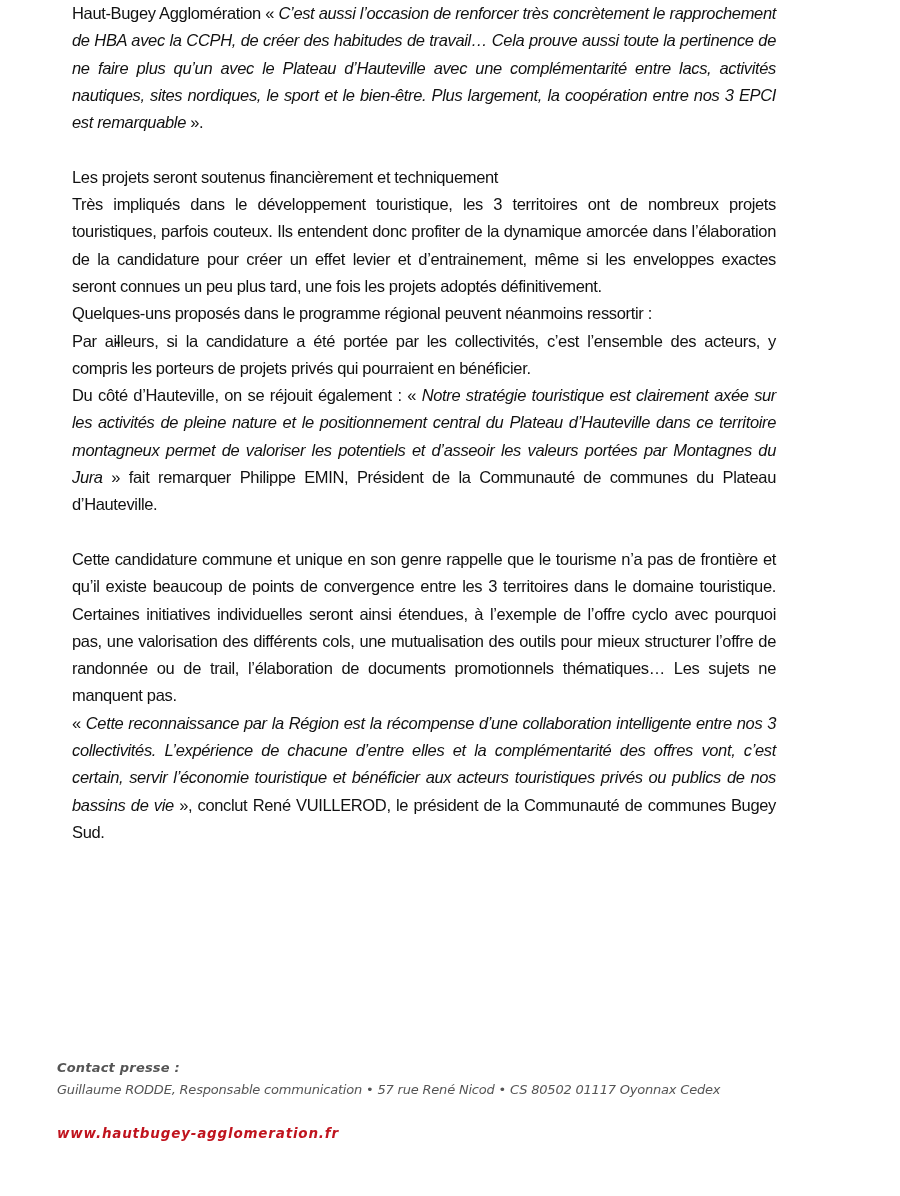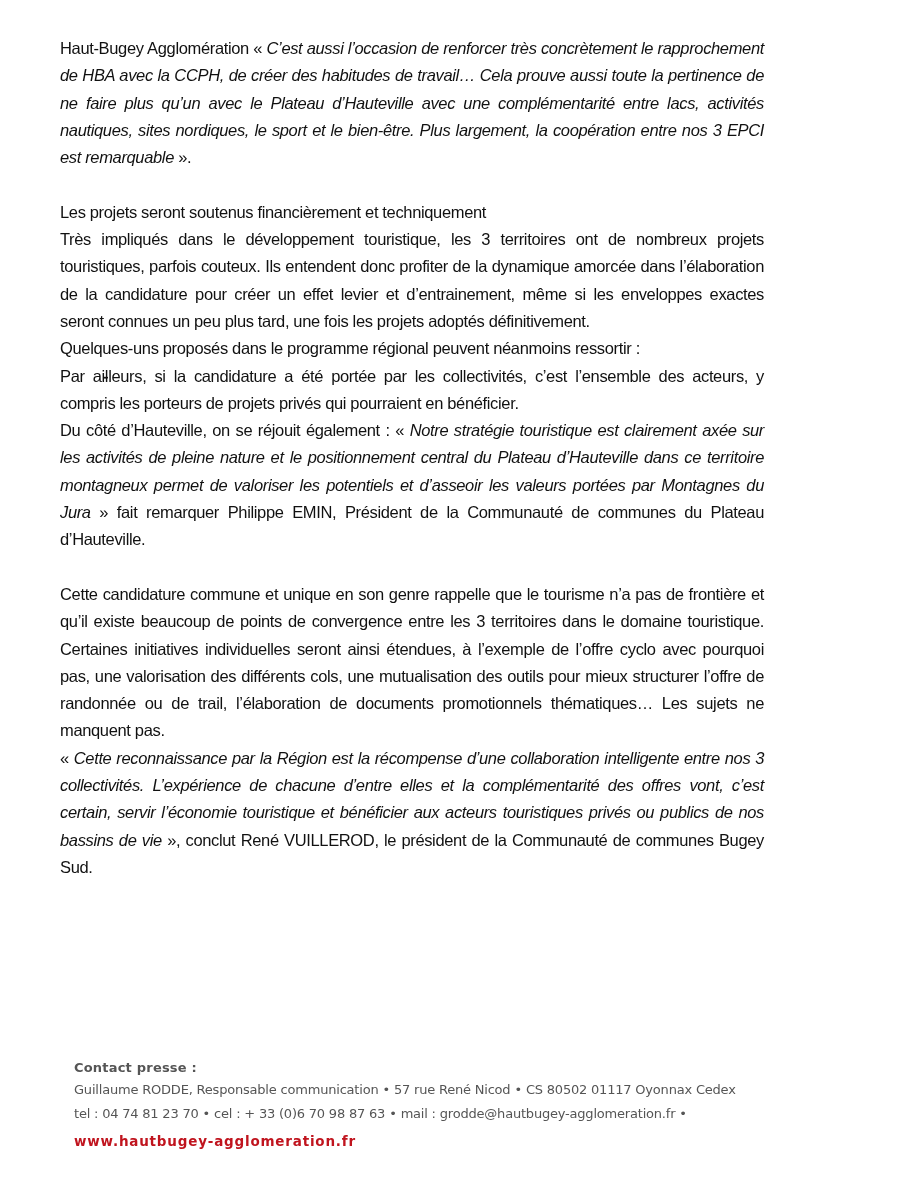--- a/index.html
+++ b/index.html
@@ -1,39 +1,38 @@
 <!DOCTYPE html>
 <html><head>
 <meta charset="utf-8">
 <style>
   html, body { margin: 0; padding: 0; background: #ffffff; }
   body { width: 900px; height: 1196px; position: relative; overflow: hidden; }
   .content {
-    position: absolute; left: 60px; top: 0px; width: 704px;
+    position: absolute; left: 72px; top: 0px; width: 704px;
     font-family: "Liberation Sans Narrow", "Liberation Sans", sans-serif;
     font-size: 16.5px; line-height: 27.3px; color: #111111;
     letter-spacing: -0.35px;
     transform-origin: left top;
-    margin-top: 35px;
   }
   .content p { margin: 0; text-align: justify; }
   .content .last { text-align-last: left; }
   .heading { font-weight: normal; margin: 0; }
   .gap { height: 27.3px; }
   em { font-style: italic; }
   ul.bullets { list-style: none; margin: 0; padding: 0; }
   ul.bullets li { position: relative; padding-left: 70px; text-align: justify; }
   ul.bullets li .dash { position: absolute; left: 43px; top: 0; }
   .footer {
-    position: absolute; left: 74px; top: 1058px; width: 780px;
-    font-family: "DejaVu Sans", sans-serif; color: #555555;
+    position: absolute; left: 57px; top: 1058px; width: 780px;
+    font-family: "DejaVu Sans", sans-serif; color: #555555; font-style: italic;
   }
   .footer .contact-title { font-size: 13px; font-weight: bold; color: #555; line-height: 20px; letter-spacing: 0.2px; }
   .footer .line { font-size: 13px; line-height: 24px; letter-spacing: -0.2px; }
-  .footer .website { font-size: 13.5px; font-weight: bold; color: #c0141e; line-height: 26px; margin-top: 2px; letter-spacing: 0.8px; }
+  .footer .website { font-size: 13.5px; font-weight: bold; color: #c0141e; line-height: 26px; margin-top: 18px; letter-spacing: 0.8px; }
   .dot { padding: 0 4px; }
 </style>
 </head>
 <body>
 
 <div class="content">
   <p class="last"><span>Haut-Bugey Agglomération « </span><em>C’est aussi l’occasion de renforcer très concrètement le rapprochement de HBA avec la CCPH, de créer des habitudes de travail… Cela prouve aussi toute la pertinence de ne faire plus qu’un avec le Plateau d’Hauteville avec une complémentarité entre lacs, activités nautiques, sites nordiques, le sport et le bien-être. Plus largement, la coopération entre nos 3 EPCI est remarquable</em><span> ».</span></p>
 
   <div class="gap"></div>
 
@@ -52,17 +51,14 @@
 
   <p class="last">Cette candidature commune et unique en son genre rappelle que le tourisme n’a pas de frontière et qu’il existe beaucoup de points de convergence entre les 3 territoires dans le domaine touristique. Certaines initiatives individuelles seront ainsi étendues, à l’exemple de l’offre cyclo avec pourquoi pas, une valorisation des différents cols, une mutualisation des outils pour mieux structurer l’offre de randonnée ou de trail, l’élaboration de documents promotionnels thématiques… Les sujets ne manquent pas.</p>
   <p class="last"><span>« </span><em>Cette reconnaissance par la Région est la récompense d’une collaboration intelligente entre nos 3 collectivités. L’expérience de chacune d’entre elles et la complémentarité des offres vont, c’est certain, servir l’économie touristique et bénéficier aux acteurs touristiques privés ou publics de nos bassins de vie</em><span> », conclut René VUILLEROD, le président de la Communauté de communes Bugey Sud.</span></p>
 </div>
 
 <div class="footer">
   <div class="contact-title">Contact presse :</div>
   <div class="line">
     <span>Guillaume RODDE, Responsable communication</span><span class="dot">•</span><span>57 rue René Nicod</span><span class="dot">•</span><span>CS 80502 01117 Oyonnax Cedex</span>
   </div>
-  <div class="line">
-    <span>tel : 04 74 81 23 70</span><span class="dot">•</span><span>cel :  + 33 (0)6 70 98 87 63</span><span class="dot">•</span><span>mail : grodde@hautbugey-agglomeration.fr</span><span class="dot">•</span>
-  </div>
   <div class="website" style="color: rgb(192, 20, 30);">www.hautbugey-agglomeration.fr</div>
 </div>
 
 </body></html>

